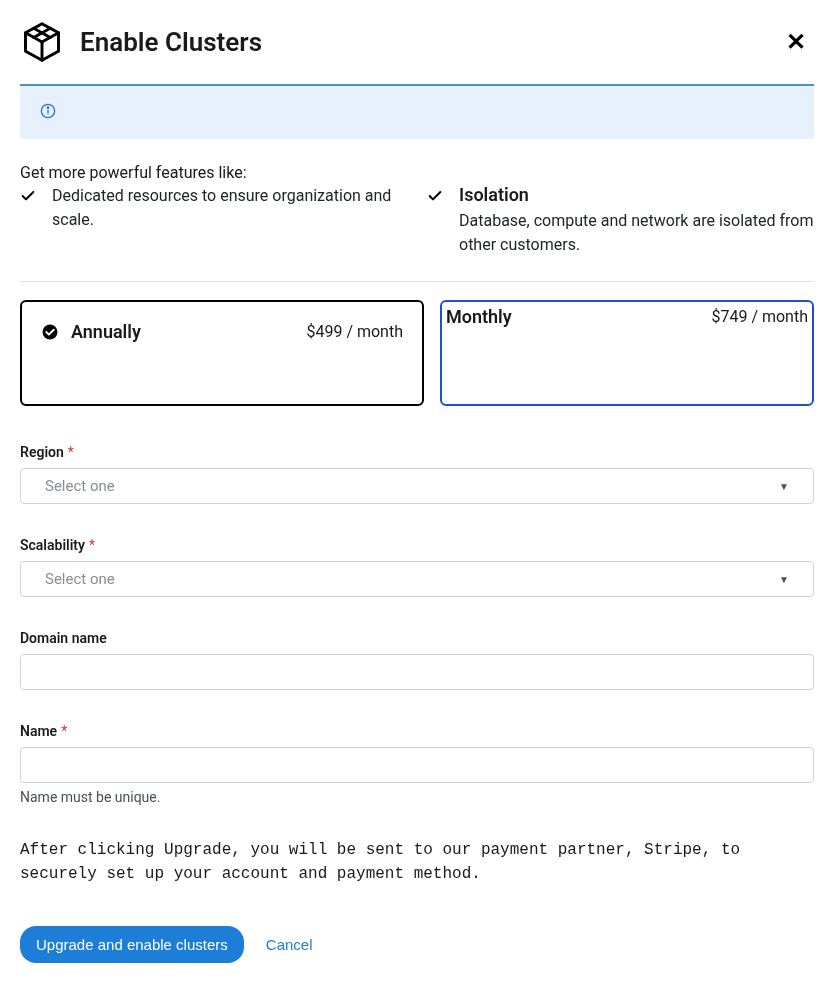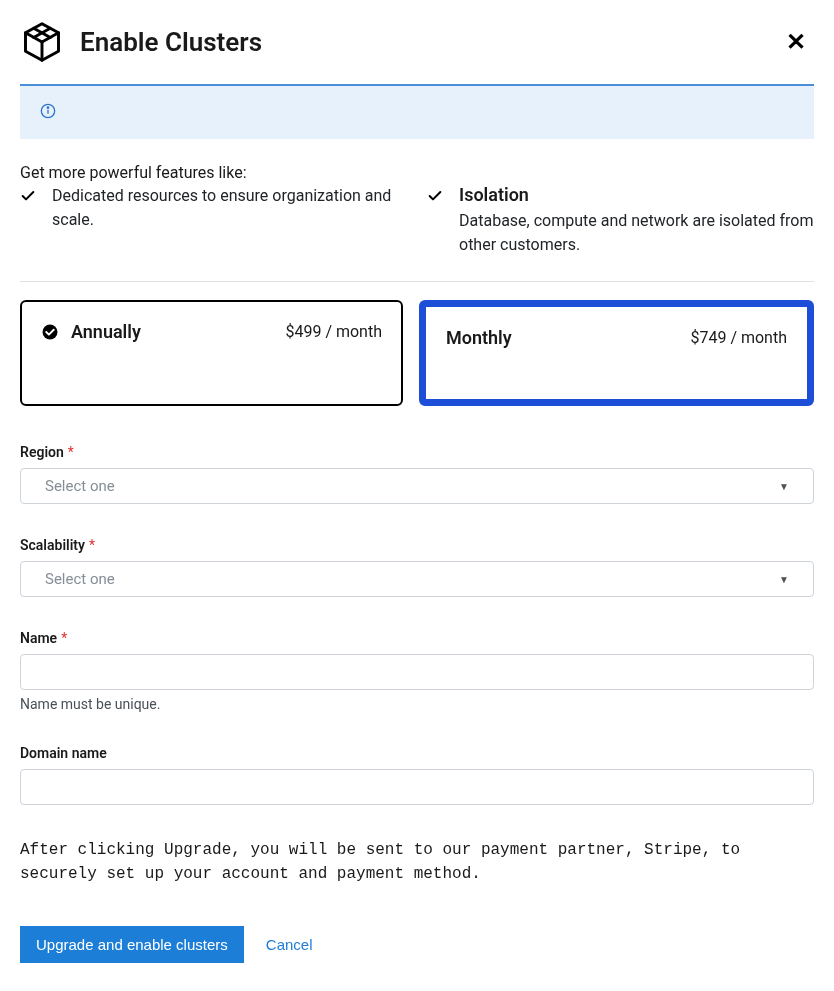--- a/index.html
+++ b/index.html
@@ -84,23 +84,23 @@
       border-top: 1px solid #dee2e6;
       margin: 0 0 18px;
     }
     .pricing {
       display: flex;
       gap: 16px;
       margin-bottom: 38px;
     }
     .price-card {
       flex: 1;
-      border: 7px solid #1d4ed8;
+      border: 2px solid #1d4ed8;
       border-radius: 6px;
-      padding: 20px;
+      padding: 4px;
       cursor: pointer;
       min-height: 106px;
     }
     .price-card.selected {
       border: 2px solid #000;
       padding: 19px;
     }
     .price-row {
       display: flex;
       justify-content: space-between;
@@ -157,21 +157,21 @@
       font-size: 16px;
       line-height: 1.5;
       margin: 18px 0 40px;
       font-family: Liberation Mono, monospace;
     }
     .actions { display: flex; align-items: center; gap: 22px; }
     .btn-primary {
       background: #1c7ed6;
       color: #fff;
       border: none;
-      border-radius: 0;
+      border-radius: 16px;
       padding: 10px 16px;
       font-size: 15px;
       cursor: pointer;
     }
     .btn-link {
       background: none;
       border: none;
       color: #1c7ed6;
       font-size: 15px;
       cursor: pointer;
@@ -272,29 +272,29 @@
 
   <div class="form-group">
     <label class="label"><span>Scalability</span><span class="req">*</span></label>
     <div class="select">
       <span class="select-placeholder">Select one</span>
       <span class="caret">▼</span>
     </div>
   </div>
 
   <div class="form-group">
+    <label class="label">Domain name</label>
+    <input type="text" class="text-input" style="">
+  </div>
+
+  <div class="form-group">
     <label class="label"><span>Name</span><span class="req">*</span></label>
     <input type="text" class="text-input" style="">
     <div class="helper">Name must be unique.</div>
   </div>
 
-  <div class="form-group">
-    <label class="label">Domain name</label>
-    <input type="text" class="text-input" style="">
-  </div>
-
   <p class="footer-note">After clicking Upgrade, you will be sent to our payment partner, Stripe, to securely set up your account and payment method.</p>
 
   <div class="actions">
     <button class="btn-primary">Upgrade and enable clusters</button>
     <button class="btn-link">Cancel</button>
   </div>
 </div>
 
 </body></html>

